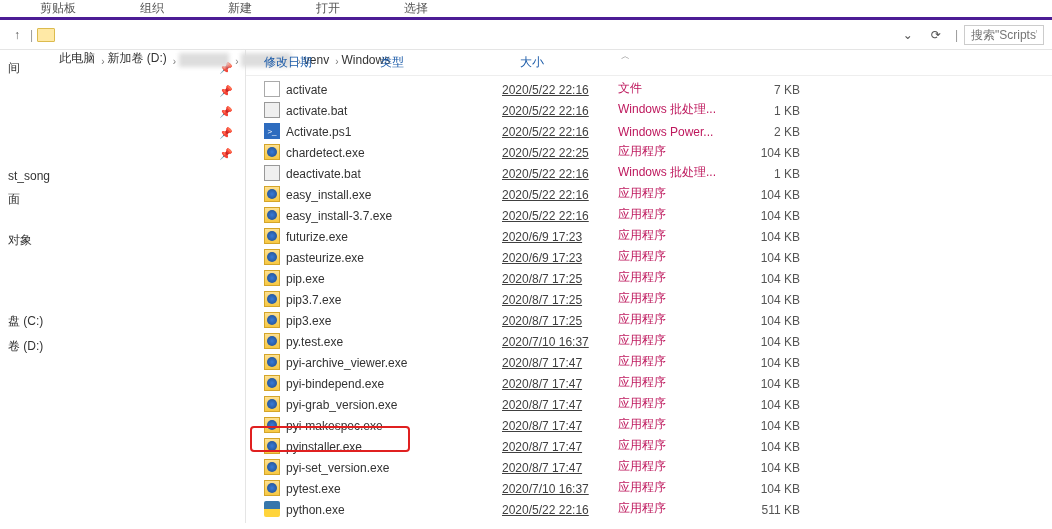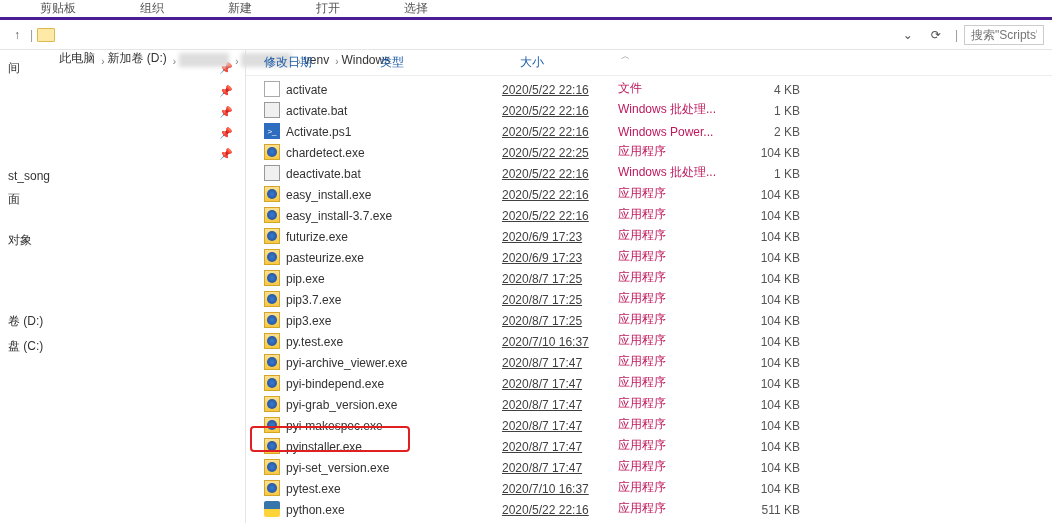--- a/index.html
+++ b/index.html
@@ -136,40 +136,40 @@
       <div class="side-item">
         <span></span>
       </div>
       <div class="side-item">
         <span></span>
       </div>
       <div class="side-item">
         <span></span>
       </div>
       <div class="side-item">
+        <span>盘 (C:)</span>
+      </div>
+      <div class="side-item">
         <span>卷 (D:)</span>
-      </div>
-      <div class="side-item">
-        <span>盘 (C:)</span>
       </div>
     </div>
   <div class="content">
     <div class="cols cols-rel">
       <div class="sort-ind">︿</div>
       <div class="col-date">修改日期</div>
       <div class="col-type">类型</div>
       <div class="col-size">大小</div>
     </div>
     <div class="files" id="files" style="position:relative;">
         <div class="row">
           <span class="icon icon-file"></span>
           <span class="fname">activate</span>
           <span class="fdate">2020/5/22 22:16</span>
           <span class="ftype">文件</span>
-          <span class="fsize">4 KB</span>
+          <span class="fsize">7 KB</span>
         </div>
         <div class="row">
           <span class="icon icon-bat"></span>
           <span class="fname">activate.bat</span>
           <span class="fdate">2020/5/22 22:16</span>
           <span class="ftype">Windows 批处理...</span>
           <span class="fsize">1 KB</span>
         </div>
         <div class="row">
           <span class="icon icon-ps1">&gt;_</span>

